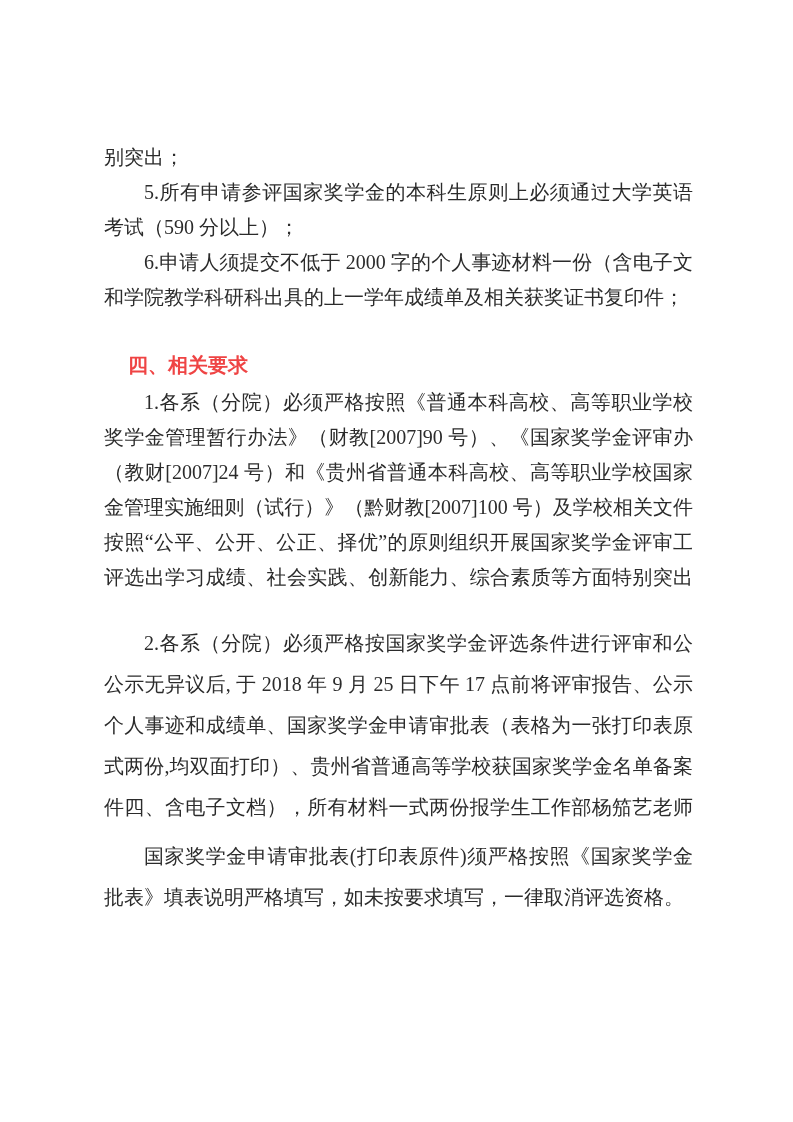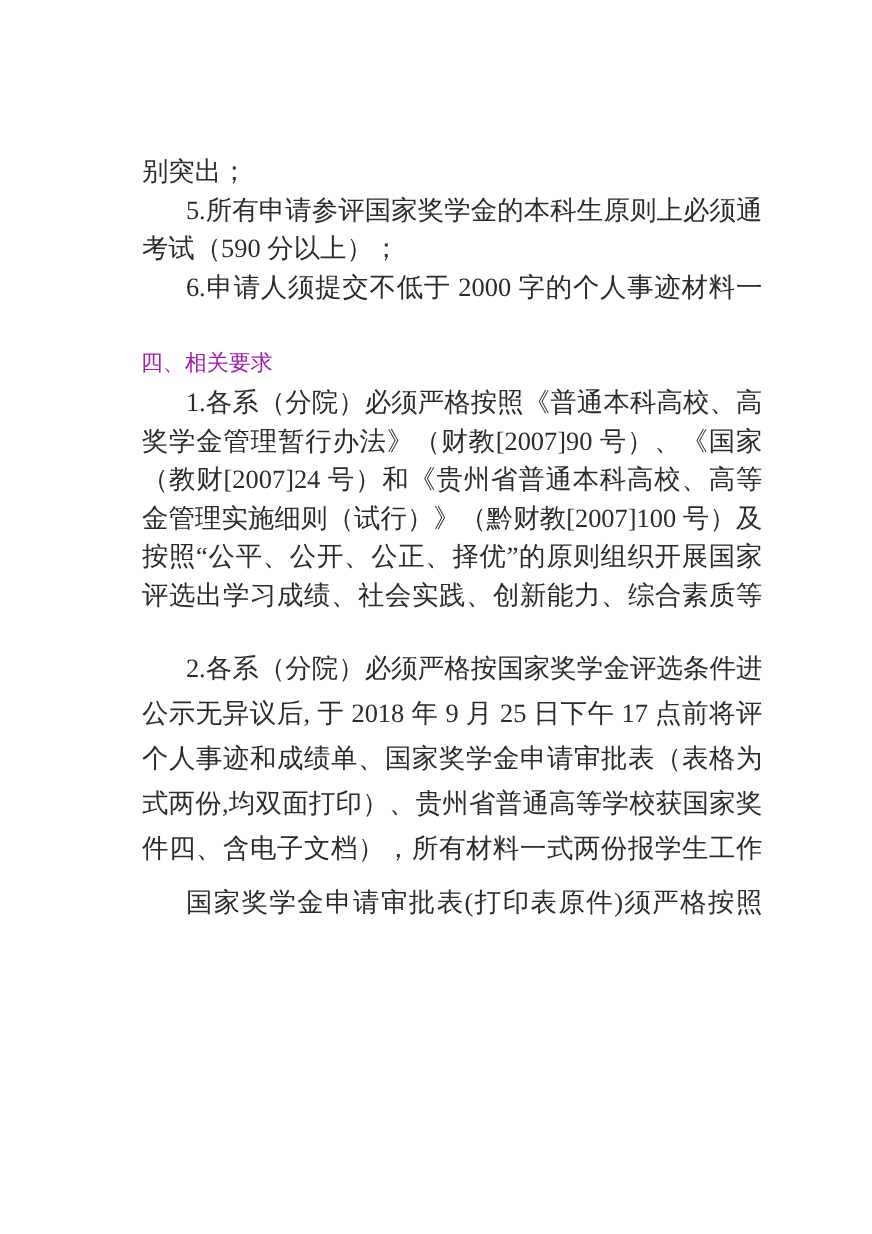--- a/index.html
+++ b/index.html
@@ -16,59 +16,59 @@
     font-family: "Liberation Serif", "DejaVu Serif", serif;
     color: #2b2b2b;
   }
   .content {
     position: absolute;
     left: 104px;
     top: 140px;
     width: 589px;
   }
   .ln {
-    font-size: 24px;
+    font-size: 20px;
     text-align: justify;
     text-align-last: justify;
     overflow: hidden;
     white-space: normal;
-    margin-left: 25px;
   }
   .ln.last { text-align-last: left; }
   .ln.ind  { text-indent: 40px; }
   .sec-a .ln, .p1 .ln, .heading {
     line-height: 35px;
     height: 35px;
   }
   .p2 .ln, .p3 .ln {
     line-height: 41px;
     height: 41px;
   }
   .heading {
     margin-top: 33px;
-    font-weight: normal;
+    font-weight: bold;
     font-size: 20px;
     text-indent: 24px;
-    color: #a21caf;
+    color: #ef4444;
   }
   .p1 { margin-top: 2px; }
   .p2 { margin-top: 28px; }
   .p3 { margin-top: 8px; }
 </style>
 </head>
 <body>
 
 <div class="page">
   <div class="content">
 
     <div class="sec-a">
       <div class="ln last">别突出；</div>
       <div class="ln ind">5.所有申请参评国家奖学金的本科生原则上必须通过大学英语四级</div>
       <div class="ln last">考试（590 分以上）；</div>
       <div class="ln ind">6.申请人须提交不低于 2000 字的个人事迹材料一份（含电子文档）</div>
+      <div class="ln last">和学院教学科研科出具的上一学年成绩单及相关获奖证书复印件；</div>
     </div>
 
     <div class="heading">四、相关要求</div>
 
     <div class="p1">
       <div class="ln ind">1.各系（分院）必须严格按照《普通本科高校、高等职业学校国家</div>
       <div class="ln">奖学金管理暂行办法》（财教[2007]90 号）、《国家奖学金评审办法》</div>
       <div class="ln">（教财[2007]24 号）和《贵州省普通本科高校、高等职业学校国家奖学</div>
       <div class="ln">金管理实施细则（试行）》（黔财教[2007]100 号）及学校相关文件要求，</div>
       <div class="ln">按照“公平、公开、公正、择优”的原则组织开展国家奖学金评审工作，</div>
@@ -78,16 +78,17 @@
     <div class="p2">
       <div class="ln ind">2.各系（分院）必须严格按国家奖学金评选条件进行评审和公示，经</div>
       <div class="ln">公示无异议后, 于 2018 年 9 月 25 日下午 17 点前将评审报告、公示材料、</div>
       <div class="ln">个人事迹和成绩单、国家奖学金申请审批表（表格为一张打印表原件,一</div>
       <div class="ln">式两份,均双面打印）、贵州省普通高等学校获国家奖学金名单备案表（附</div>
       <div class="ln last">件四、含电子文档），所有材料一式两份报学生工作部杨笳艺老师处。</div>
     </div>
 
     <div class="p3">
       <div class="ln ind">国家奖学金申请审批表(打印表原件)须严格按照《国家奖学金申请审</div>
+      <div class="ln last">批表》填表说明严格填写，如未按要求填写，一律取消评选资格。</div>
     </div>
 
   </div>
 </div>
 
 </body></html>

